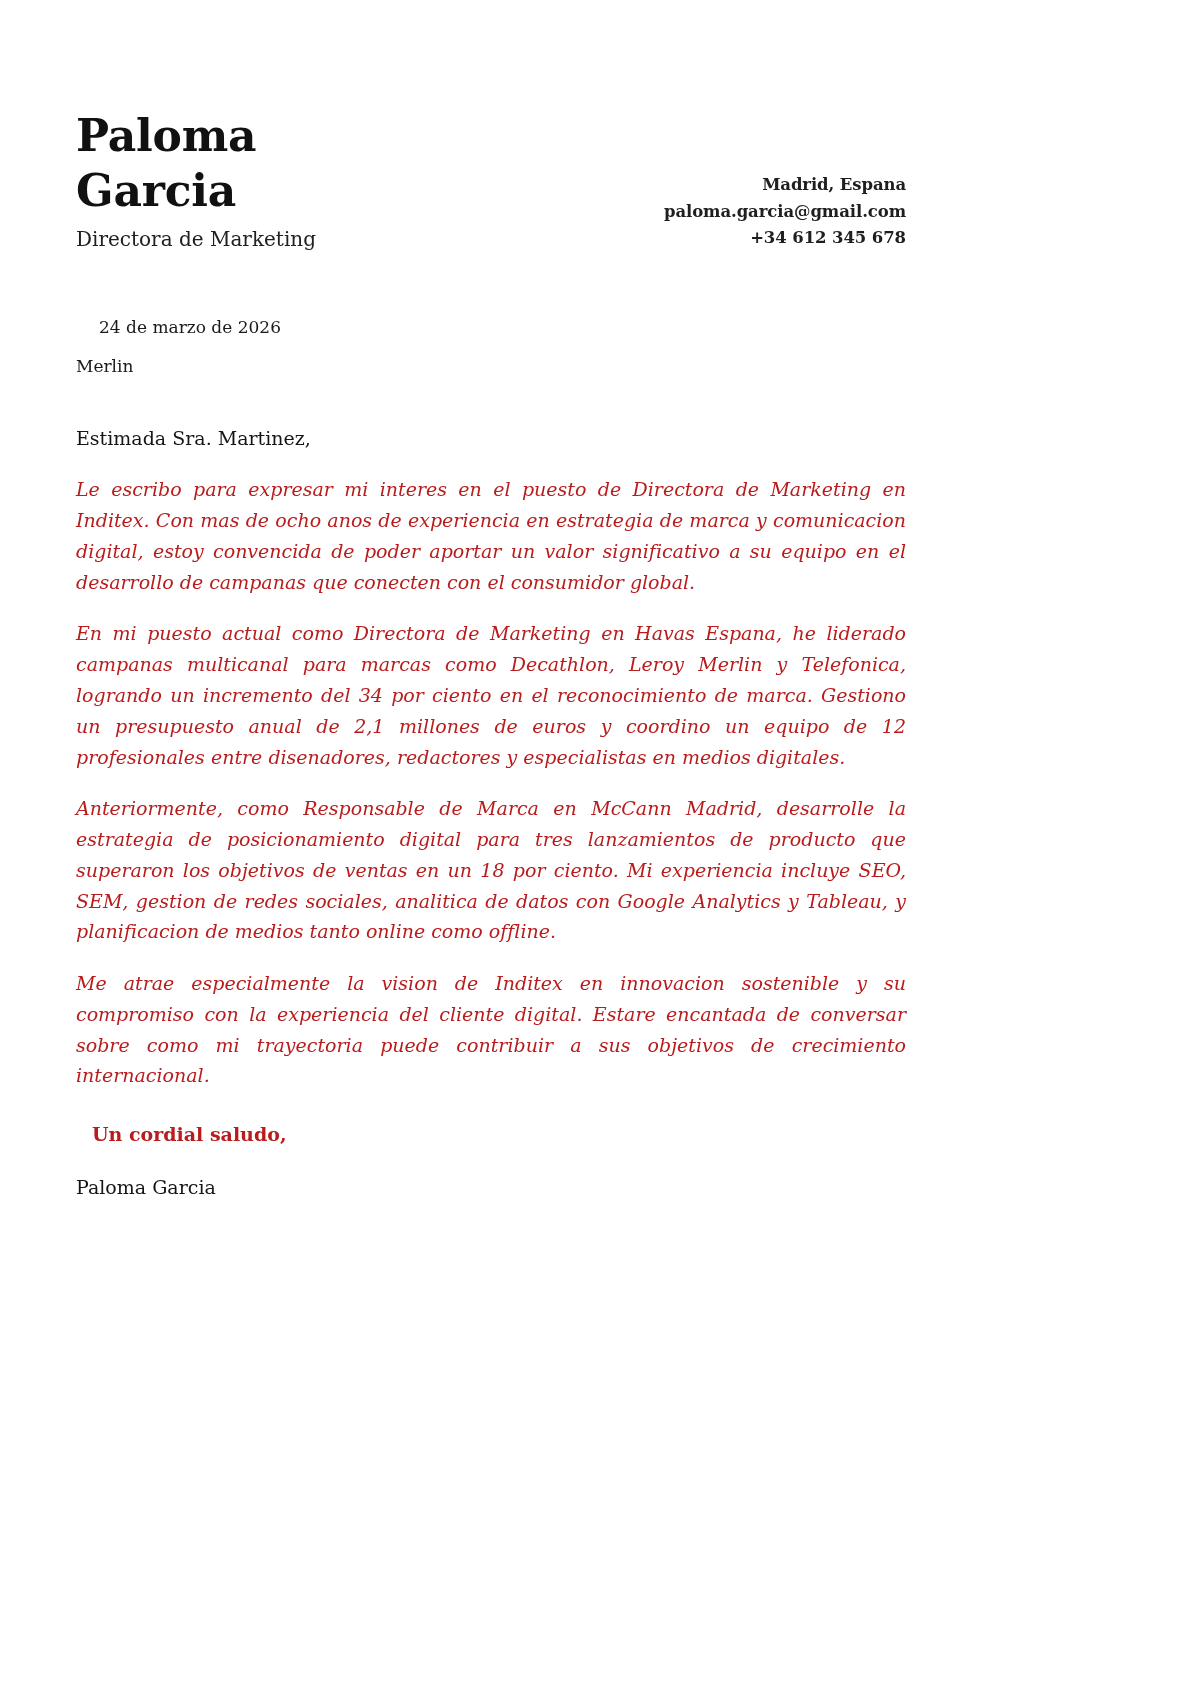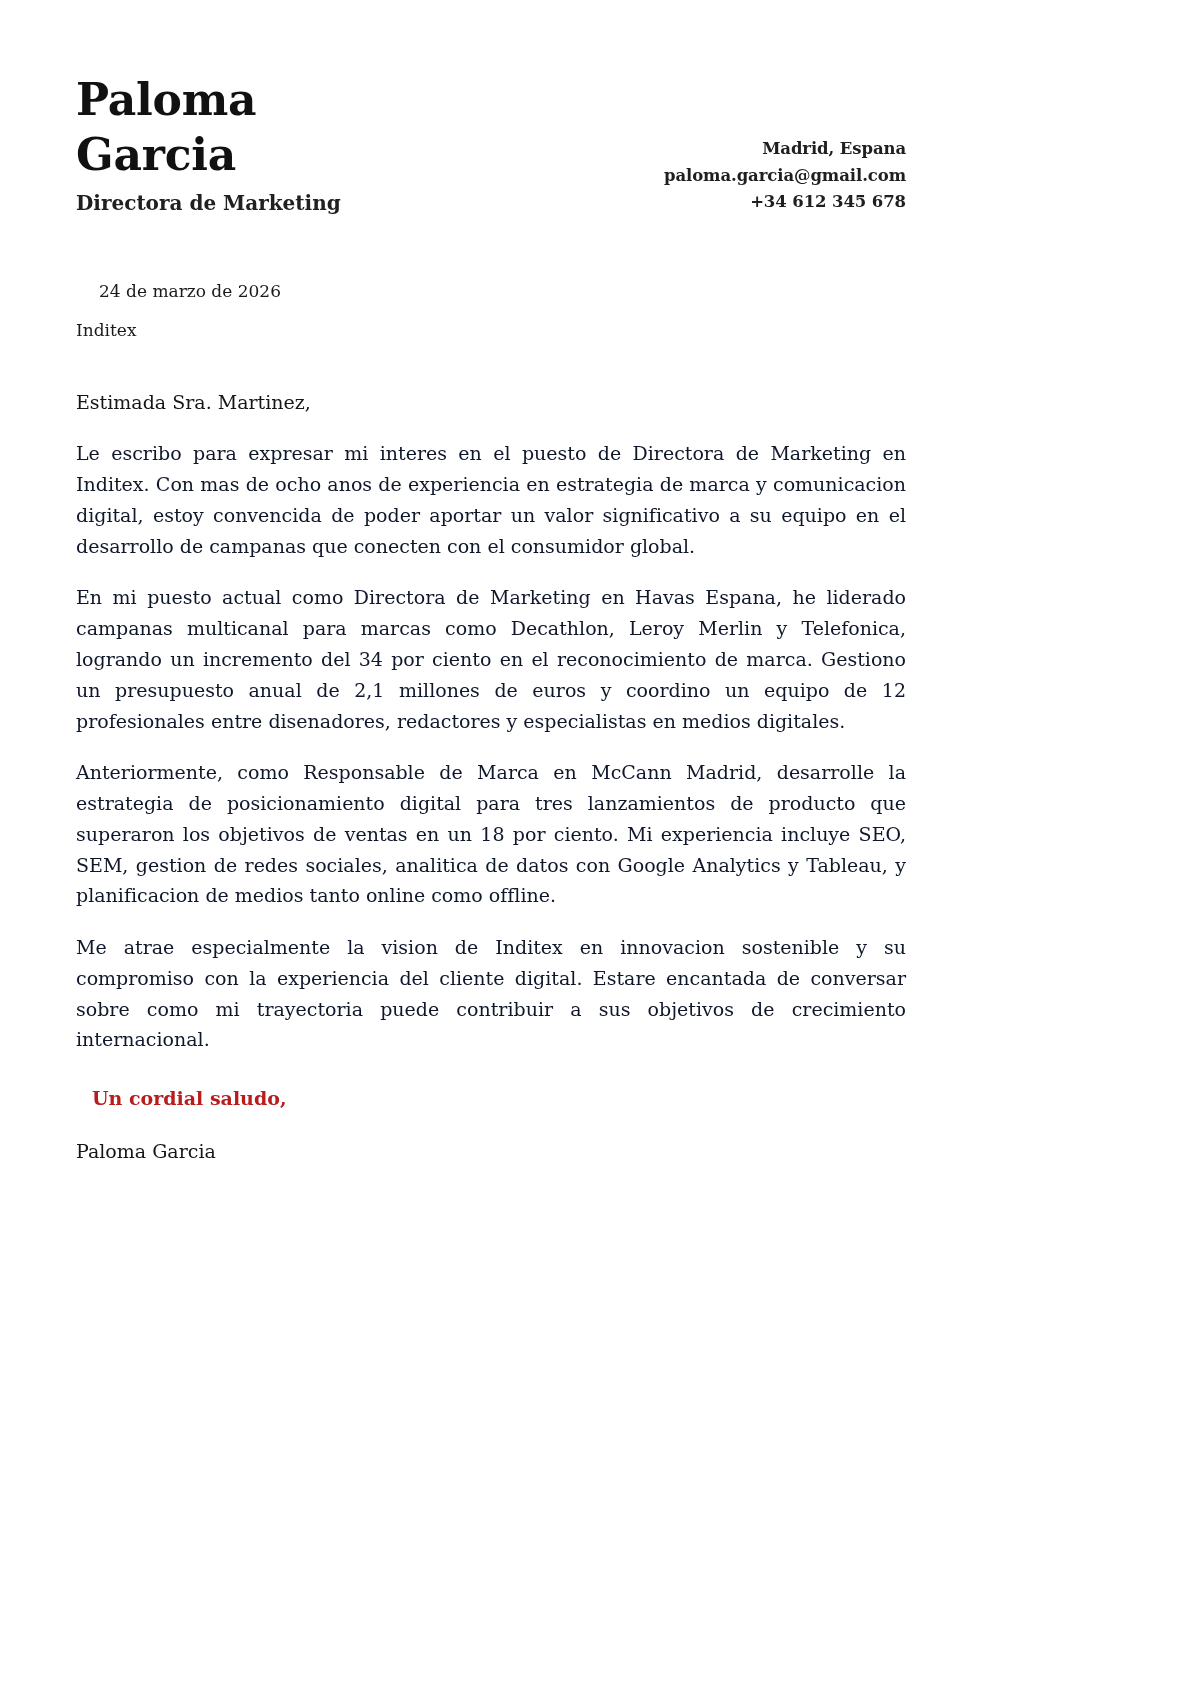--- a/index.html
+++ b/index.html
@@ -11,21 +11,21 @@
     width: 1190px;
     height: 1683px;
     font-family: "DejaVu Serif", "Liberation Serif", serif;
     color: #1a1a1a;
     -webkit-font-smoothing: antialiased;
   }
   .page {
     width: 982px;
     height: 1683px;
     box-sizing: border-box;
-    padding: 72px 76px 60px 76px;
+    padding: 108px 76px 60px 76px;
     position: relative;
   }
 
   
   .header {
     display: flex;
     align-items: flex-start;
     justify-content: space-between;
     margin-bottom: 62px;
   }
@@ -40,21 +40,21 @@
     letter-spacing: -0.2px;
     color: #111111;
     margin: 0;
     max-width: 280px;
   }
   .title {
     font-size: 20px;
     line-height: 1.4;
     color: #202020;
     margin-top: 6px;
-    font-weight: 700;
+    font-weight: 400;
   }
   .contact {
     text-align: right;
     font-size: 16.5px;
     line-height: 1.62;
     color: #1f1f1f;
     padding-top: 64px;
     white-space: nowrap;
     font-weight: bold;
   }
@@ -92,22 +92,23 @@
     font-size: 19px;
     line-height: 1.5;
     margin-bottom: 22px;
     color: #151515;
   }
   .body p {
     font-size: 19px;
     line-height: 1.62;
     text-align: justify;
     margin: 8px 0 21px 0;
-    color: #0f172a;
+    color: #b91c1c;
     hyphens: none;
+    font-style: italic;
   }
   .closing {
     font-size: 19px;
     line-height: 1.6;
     margin: 28px 0 22px 16px;
     color: #b91c1c;
     font-weight: bold;
   }
   .signature {
     font-size: 19px;
@@ -127,21 +128,21 @@
     </div>
     <div class="contact">
       <div>Madrid, Espana</div>
       <div>paloma.garcia@gmail.com</div>
       <div>+34 612 345 678</div>
     </div>
   </div>
 
   <div class="meta">
     <div class="date">24 de marzo de 2026</div>
-    <div class="recipient-company">Inditex</div>
+    <div class="recipient-company">Merlin</div>
   </div>
 
   <div class="salutation">Estimada Sra. Martinez,</div>
 
   <div class="body">
     <p>Le escribo para expresar mi interes en el puesto de Directora de Marketing en Inditex. Con mas de ocho anos de experiencia en estrategia de marca y comunicacion digital, estoy convencida de poder aportar un valor significativo a su equipo en el desarrollo de campanas que conecten con el consumidor global.</p>
     <p>En mi puesto actual como Directora de Marketing en Havas Espana, he liderado campanas multicanal para marcas como Decathlon, Leroy Merlin y Telefonica, logrando un incremento del 34 por ciento en el reconocimiento de marca. Gestiono un presupuesto anual de 2,1 millones de euros y coordino un equipo de 12 profesionales entre disenadores, redactores y especialistas en medios digitales.</p>
     <p>Anteriormente, como Responsable de Marca en McCann Madrid, desarrolle la estrategia de posicionamiento digital para tres lanzamientos de producto que superaron los objetivos de ventas en un 18 por ciento. Mi experiencia incluye SEO, SEM, gestion de redes sociales, analitica de datos con Google Analytics y Tableau, y planificacion de medios tanto online como offline.</p>
     <p>Me atrae especialmente la vision de Inditex en innovacion sostenible y su compromiso con la experiencia del cliente digital. Estare encantada de conversar sobre como mi trayectoria puede contribuir a sus objetivos de crecimiento internacional.</p>
   </div>

